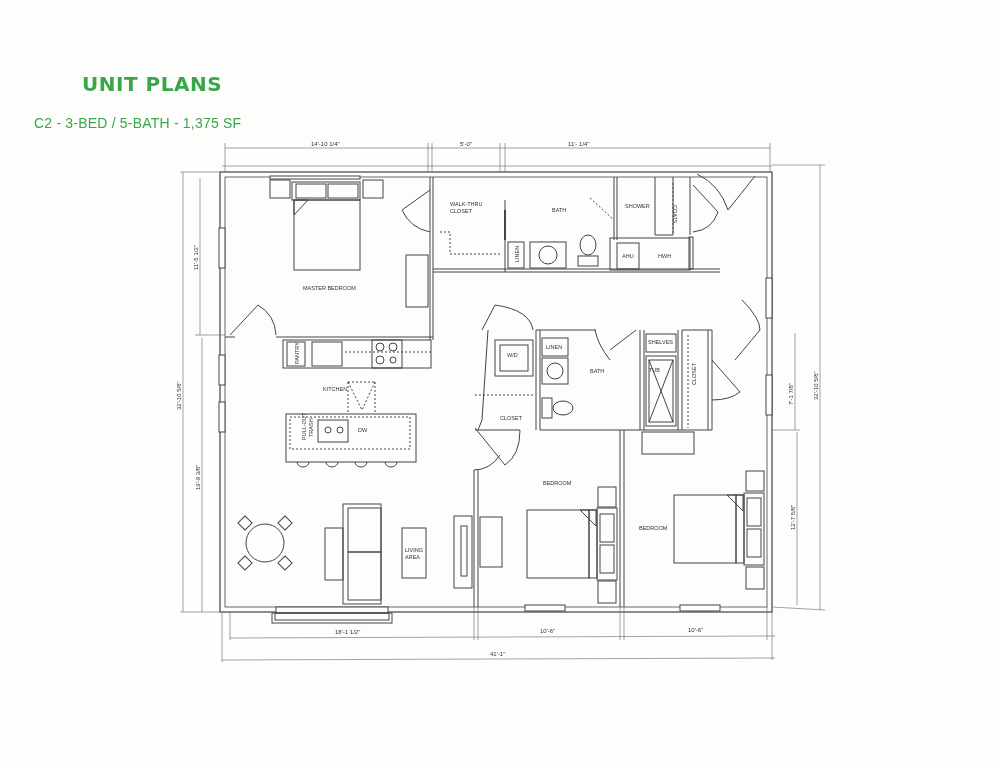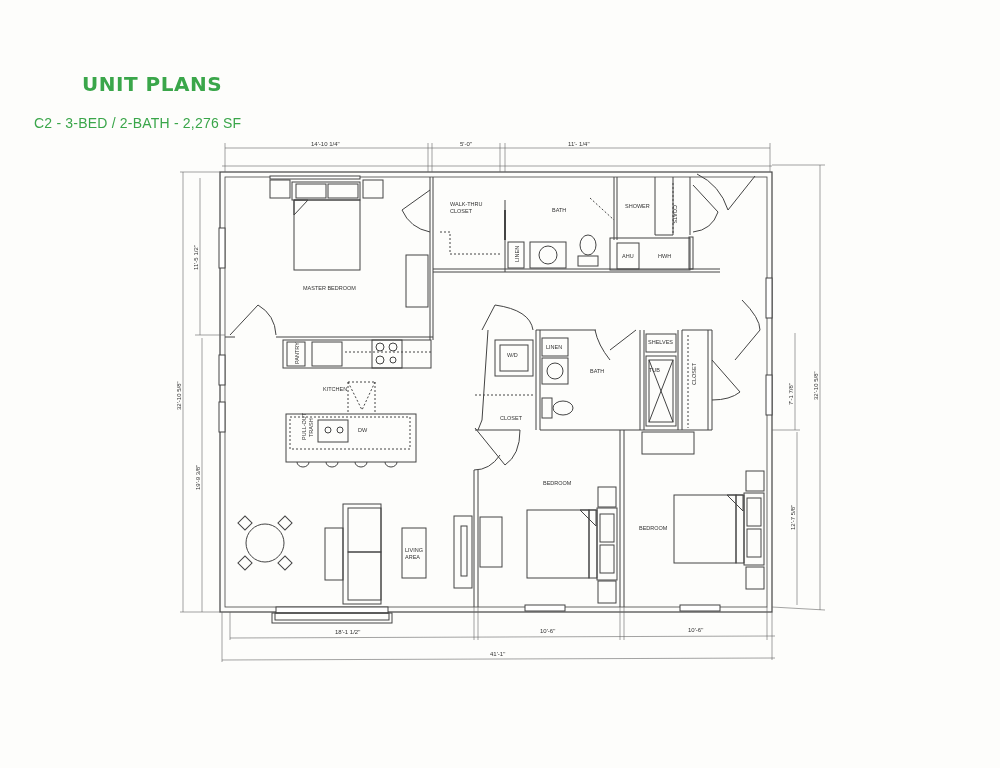--- a/index.html
+++ b/index.html
@@ -8,21 +8,21 @@
   .subtitle{position:absolute;left:34px;top:115px;font-family:"Liberation Sans",sans-serif;font-size:14px;letter-spacing:0.2px;}
   svg{position:absolute;left:0;top:0;}
   svg text{font-family:"Liberation Sans",sans-serif;fill:#333;}
   .lbl{font-size:5.5px;}
   .dim{font-size:6px;}
 </style>
 </head>
 <body>
 
 <div class="title" style="color:#3aa64a;">UNIT PLANS</div>
-<div class="subtitle" style="color:#3aa64a;">C2 - 3-BED / 2-BATH - 2,276 SF</div>
+<div class="subtitle" style="color:#3aa64a;">C2 - 3-BED / 5-BATH - 1,375 SF</div>
 
 <svg width="1000" height="768" viewBox="0 0 1000 768">
   <g stroke="#444" stroke-width="1" fill="none">
 
     <g>
       <rect x="220" y="172" width="552" height="440" stroke-width="1.2"></rect>
       <rect x="225" y="177" width="542" height="430" stroke-width="0.8"></rect>
     </g>
 
     <g>

